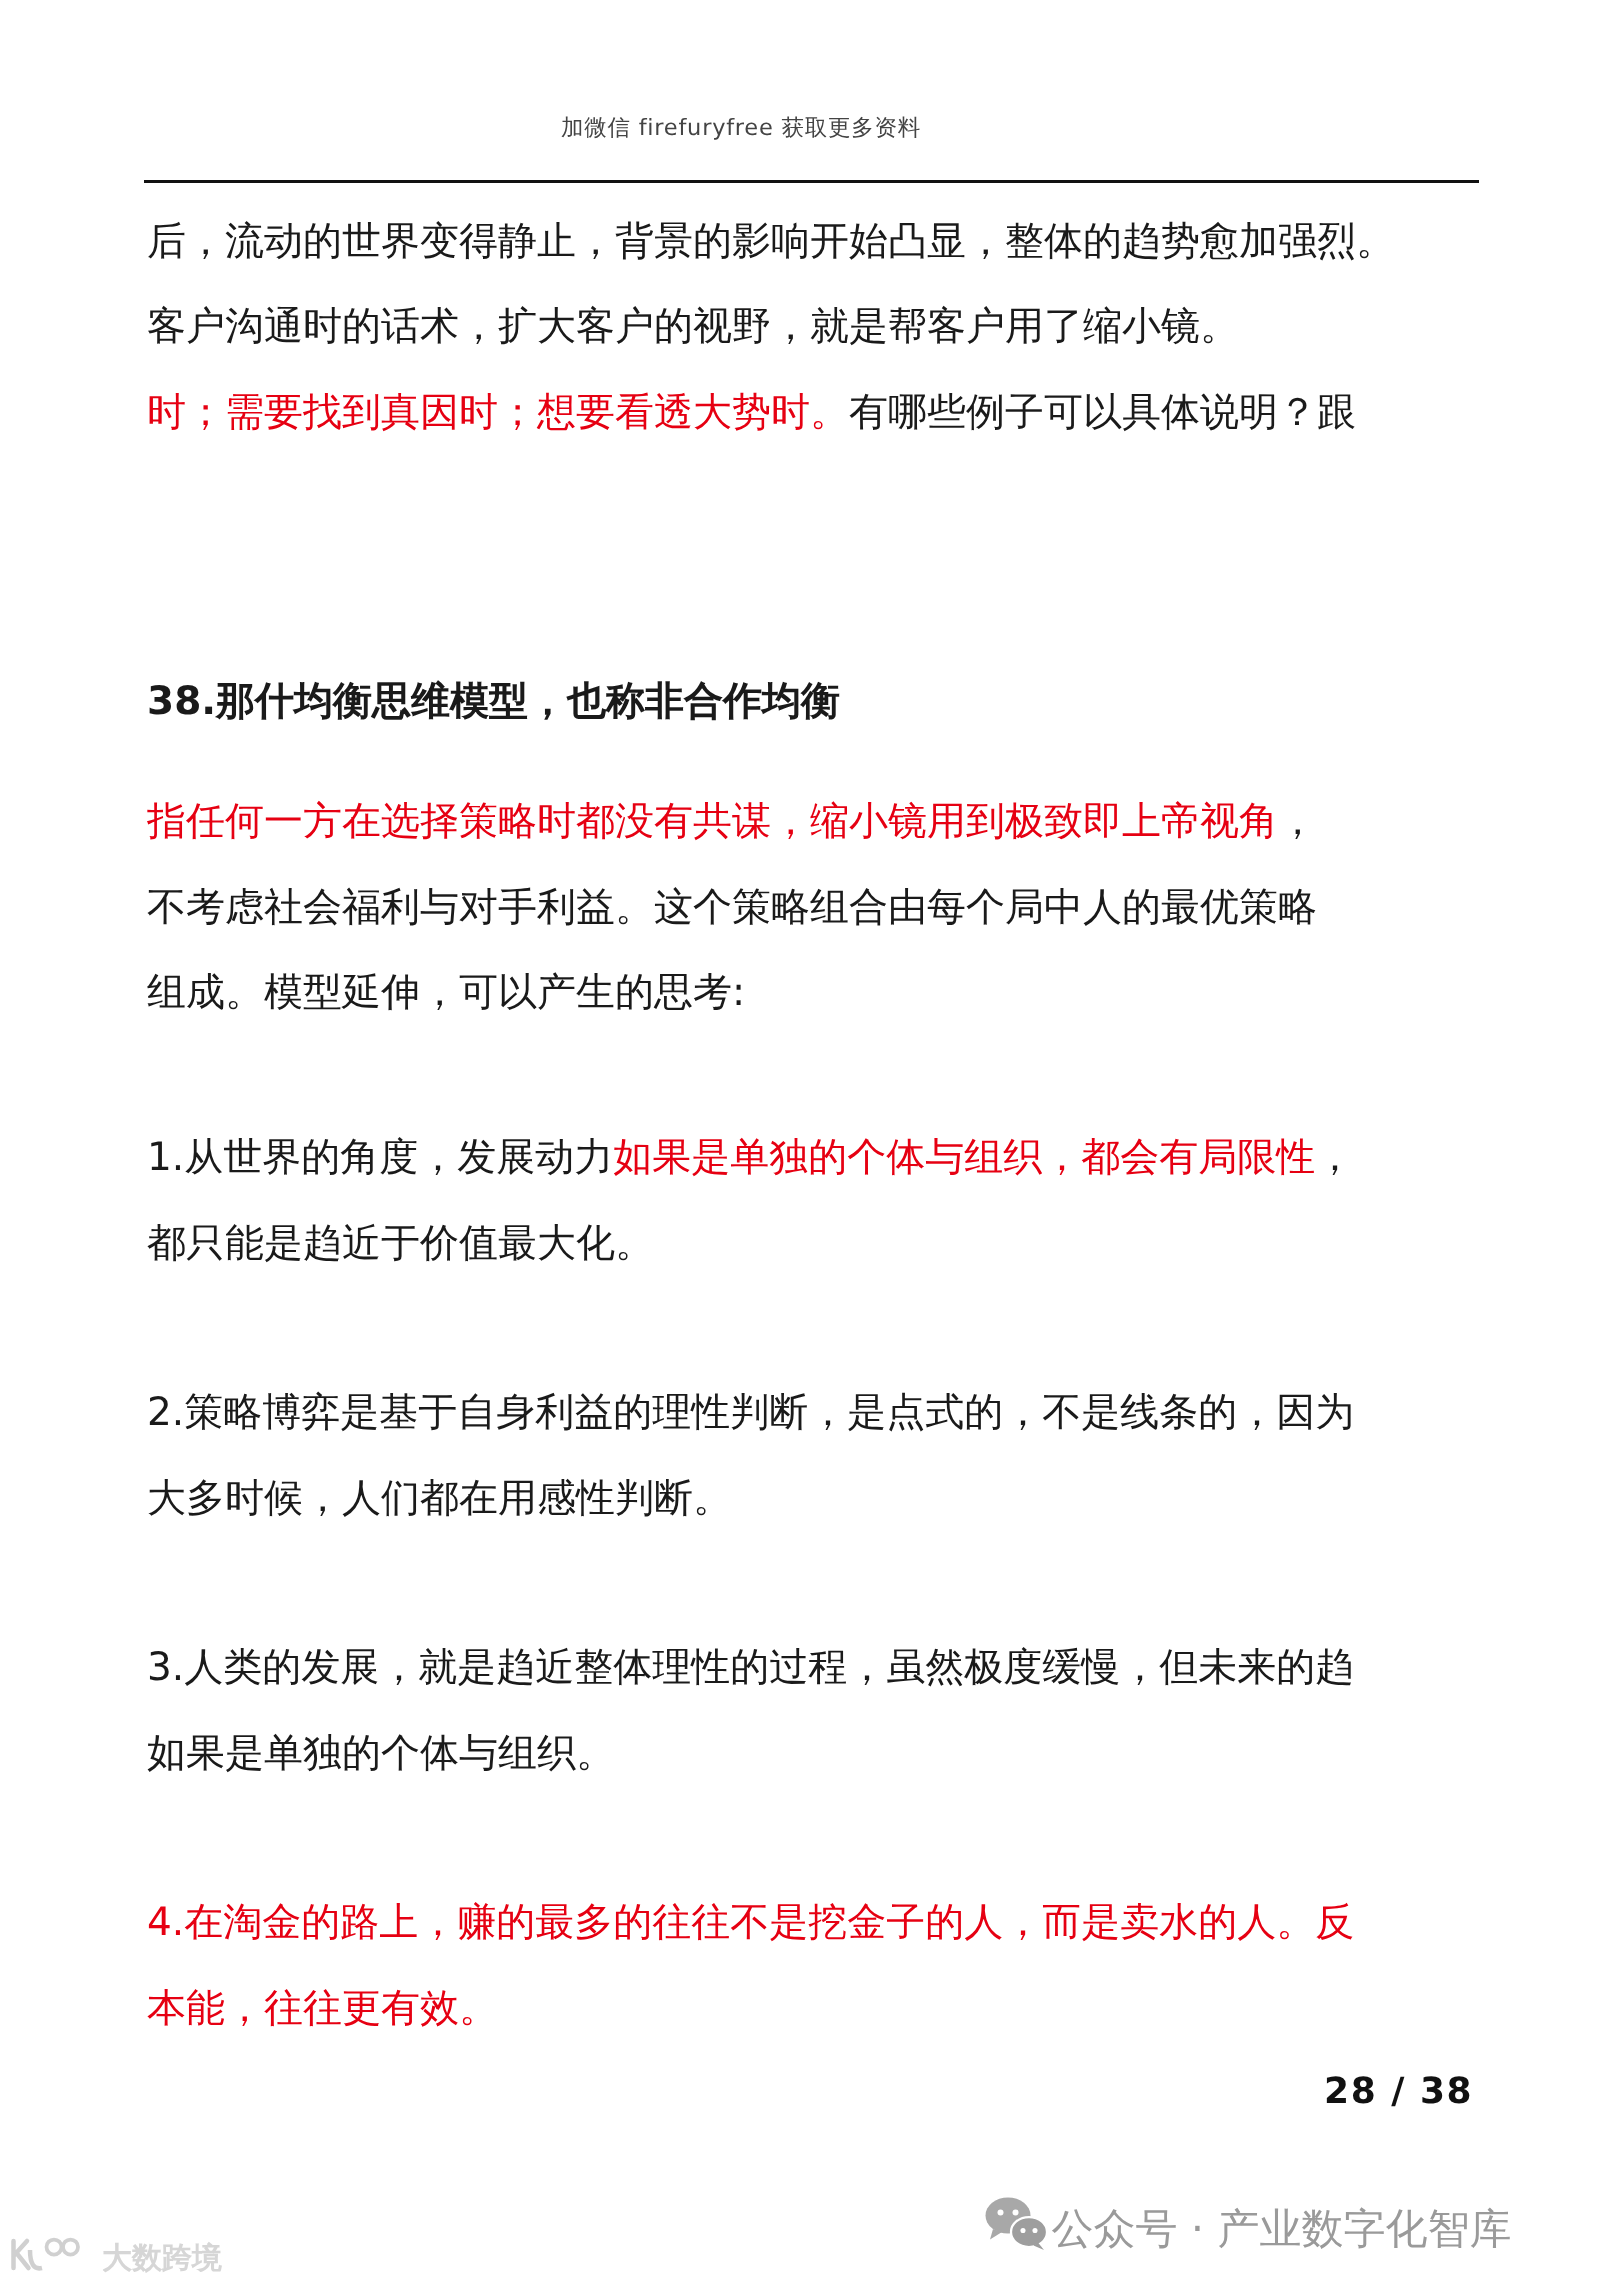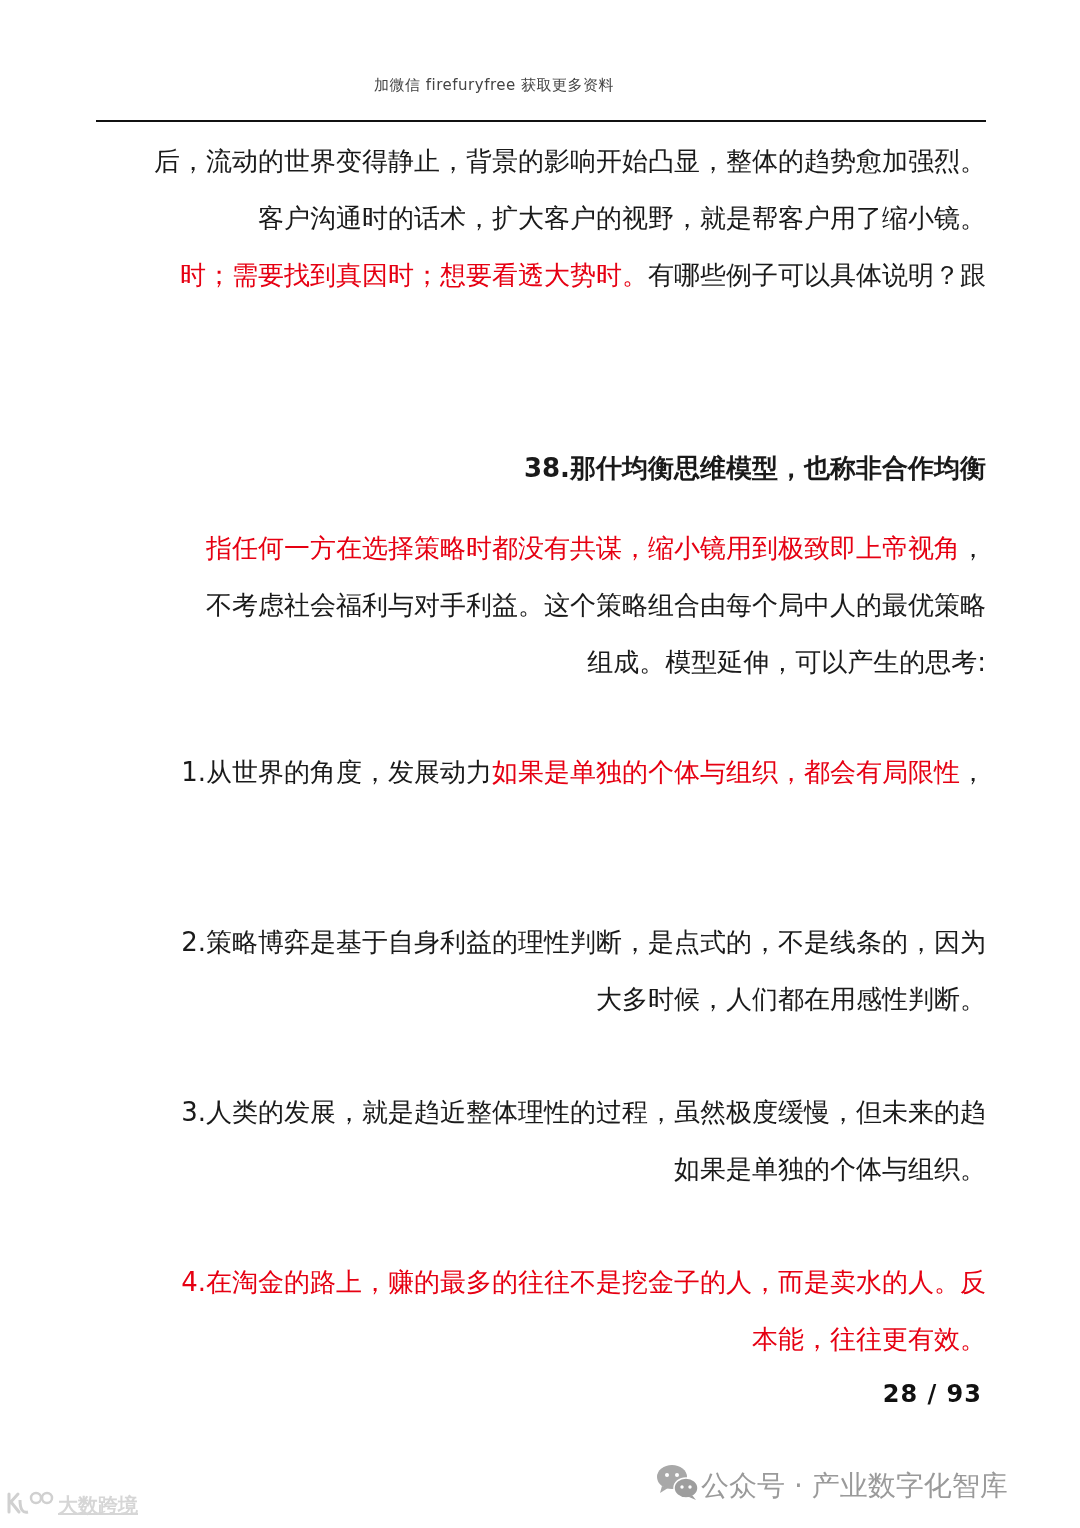--- a/index.html
+++ b/index.html
@@ -23,21 +23,21 @@
     letter-spacing: 0.5px;
   }
   .header-rule {
     position: absolute;
     top: 120px;
     left: 96px;
     width: 890px;
     height: 2px;
     background: #111;
   }
-  .para { position: absolute; left: 98px; width: 888px; font-size: 26px; line-height: 57px; text-align: right; }
+  .para { position: absolute; left: 98px; width: 888px; font-size: 26px; line-height: 57px; }
   .red { color: #e60012; }
   .heading { font-weight: bold; font-size: 26px; }
   .page-num {
     position: absolute;
     top: 1380px;
     right: 98px;
     font-size: 24px;
     font-weight: bold;
     color: #111;
     letter-spacing: 1px;
@@ -51,25 +51,24 @@
     gap: 1px;
     color: #9a9a9a;
     font-size: 28px;
   }
   .wm-logo {
     position: absolute;
     top: 1490px;
     left: 6px;
     display: flex;
     align-items: center;
-    gap: 4px;
+    gap: 14px;
     color: #d6d6d6;
     font-size: 20px;
     font-weight: bold;
-    text-decoration: underline;
   }
 </style>
 </head>
 <body>
 
 <div>
   <div class="header-text">加微信 firefuryfree 获取更多资料</div>
   <div class="header-rule"></div>
 </div>
 
@@ -96,20 +95,23 @@
   </div>
   <div>
     <span>组成。模型延伸，可以产生的思考:</span>
   </div>
 </div>
 
 <div class="para" style="top:744px;">
   <div>
     <span>1.从世界的角度，发展动力</span><span class="red">如果是单独的个体与组织，都会有局限性</span><span>，</span>
   </div>
+  <div>
+    <span>都只能是趋近于价值最大化。</span>
+  </div>
 </div>
 
 <div class="para" style="top:914px;">
   <div>
     <span>2.策略博弈是基于自身利益的理性判断，是点式的，不是线条的，因为</span>
   </div>
   <div>
     <span>大多时候，人们都在用感性判断。</span>
   </div>
 </div>
@@ -125,21 +127,21 @@
 
 <div class="para" style="top:1254px;">
   <div>
     <span class="red">4.在淘金的路上，赚的最多的往往不是挖金子的人，而是卖水的人。反</span>
   </div>
   <div>
     <span class="red">本能，往往更有效。</span>
   </div>
 </div>
 
-<div class="page-num">28 / 93</div>
+<div class="page-num">28 / 38</div>
 
 <div class="wm-wechat">
   <span>
     <svg width="44" height="40" viewBox="0 0 44 40">
       <ellipse cx="16" cy="15" rx="15" ry="12" fill="#a8a8a8"></ellipse>
       <path d="M6 24 L4 31 L12 26 Z" fill="#a8a8a8"></path>
       <circle cx="11" cy="13" r="2" fill="#fff"></circle>
       <circle cx="21" cy="13" r="2" fill="#fff"></circle>
       <ellipse cx="30" cy="26" rx="12" ry="10" fill="#9e9e9e" stroke="#fff" stroke-width="1.5"></ellipse>
       <path d="M36 33 L40 38 L33 35 Z" fill="#9e9e9e"></path>

